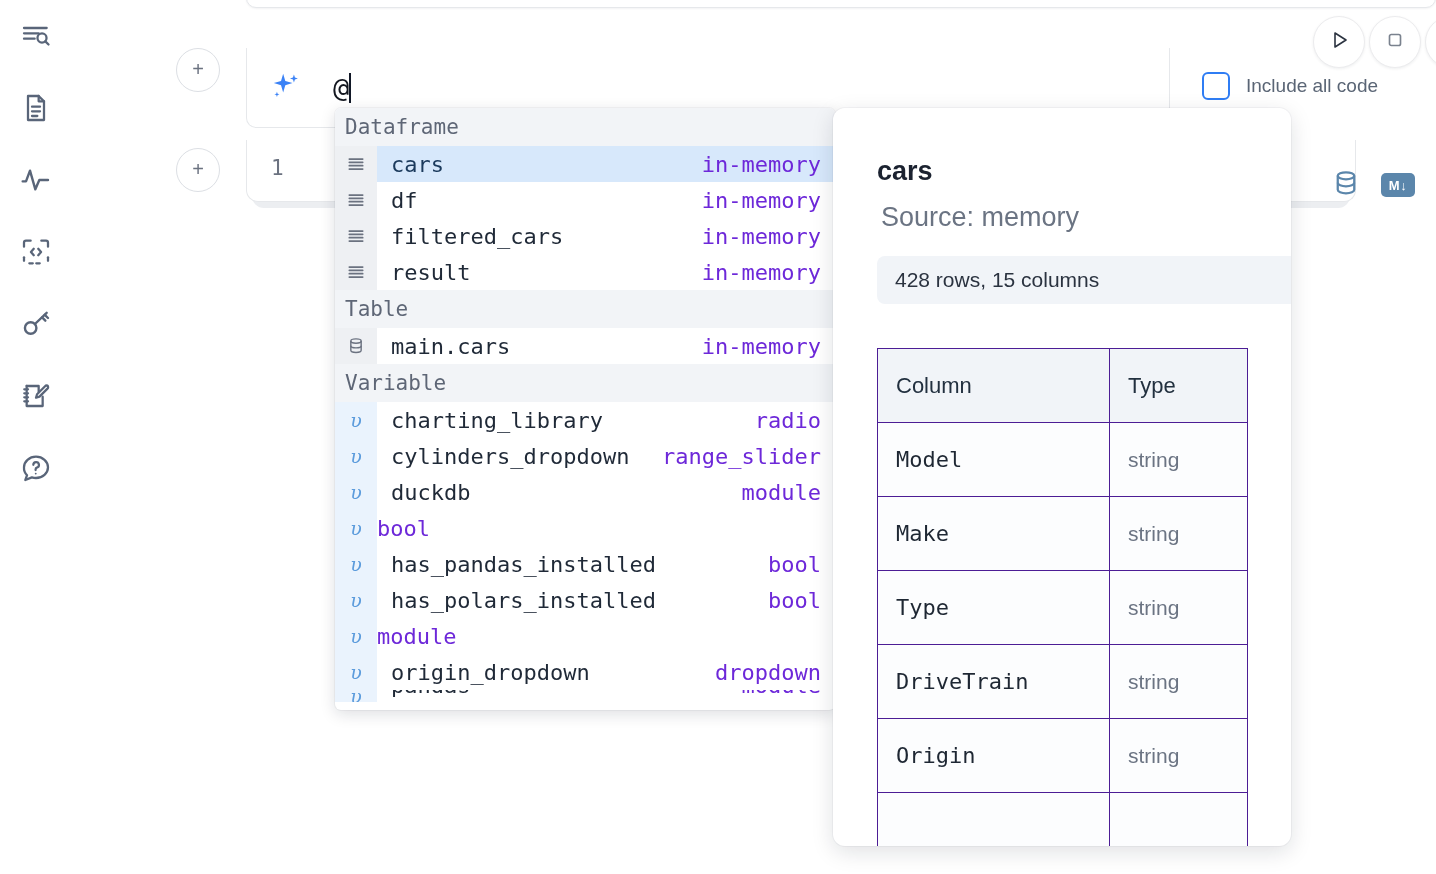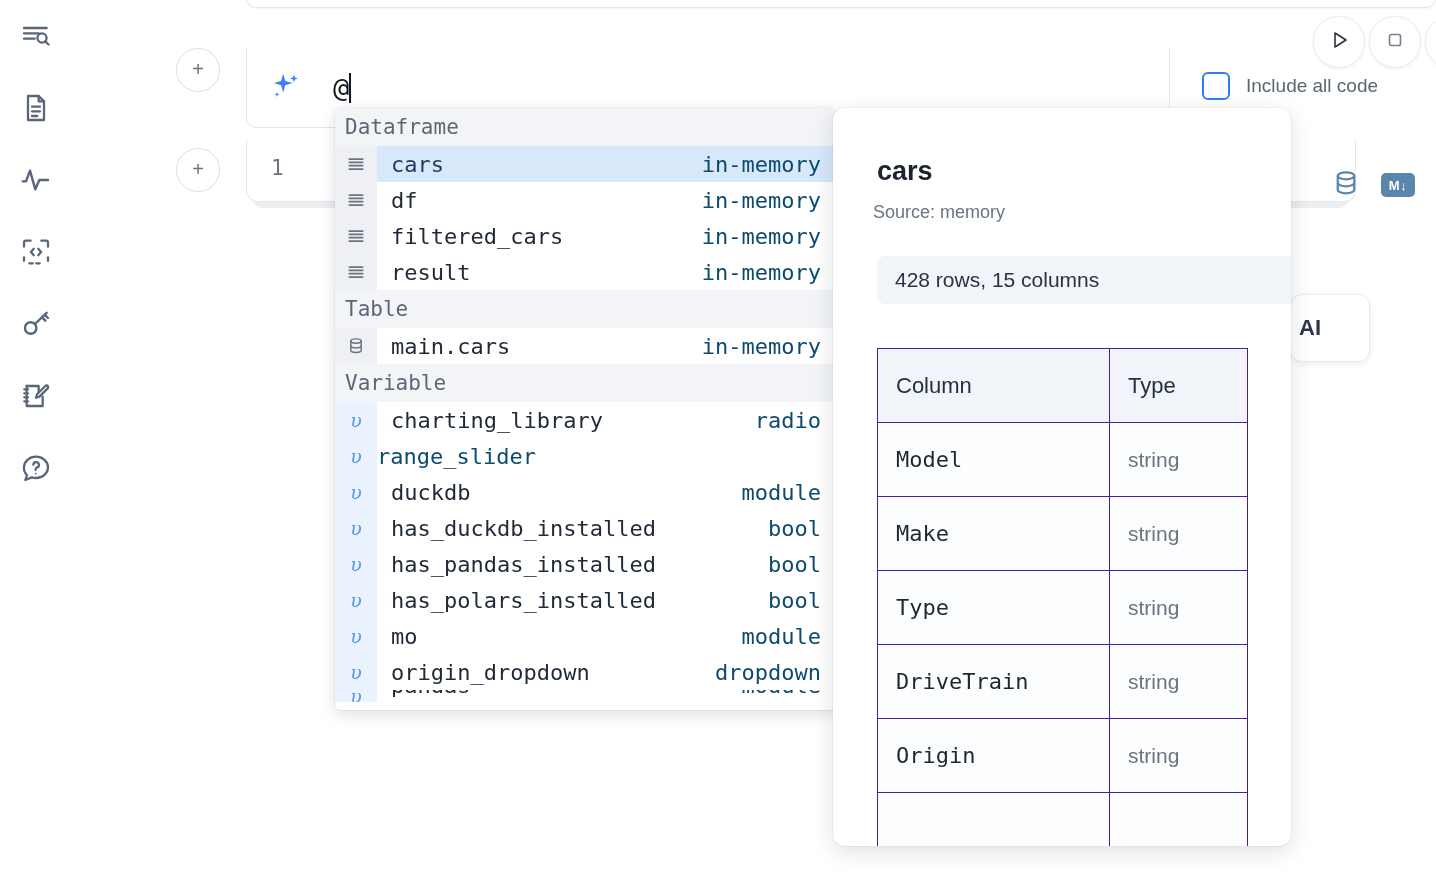--- a/index.html
+++ b/index.html
@@ -130,40 +130,40 @@
     background: #eaf3fd; color: #5b9bdc;
     font-family: "DejaVu Serif", serif; font-style: italic; font-size: 19px;
   }
   .ac-name {
     flex: 1; padding-left: 14px; white-space: nowrap;
     font-family: "DejaVu Sans Mono", monospace; font-size: 22px; color: #1f2937;
   }
   .ac-row.sel .ac-name { color: #1b3a5c; }
   .ac-meta {
     padding-right: 14px; white-space: nowrap;
-    font-family: "DejaVu Sans Mono", monospace; font-size: 22px; color: #0c4a6e;
+    font-family: "DejaVu Sans Mono", monospace; font-size: 22px; color: #6d28d9;
   }
   .ac-row.clip { height: 12px; overflow: hidden; }
   .ac-row.clip .ac-name, .ac-row.clip .ac-meta { margin-top: -22px; }
   .ac-row.clip .ac-gutter { height: 12px; }
 
   
   .detail {
     position: absolute; left: 833px; top: 108px; width: 458px; height: 738px;
     background: #ffffff; border-radius: 12px;
     box-shadow: 0 6px 22px rgba(16,24,40,.13), 0 0 0 1px rgba(16,24,40,.04);
     overflow: hidden;
   }
   .d-title {
     position: absolute; left: 44px; top: 48px;
     font-size: 27px; font-weight: 700; color: #1b2230;
   }
   .d-source {
-    position: absolute; left: 40px; top: 94px;
-    font-size: 18px; color: #6b7483;
+    position: absolute; left: 48px; top: 94px;
+    font-size: 27px; color: #6b7483;
   }
   .d-stats {
     position: absolute; left: 44px; top: 148px; width: 422px; height: 48px;
     background: #f1f4f8; border-radius: 8px;
     display: flex; align-items: center; padding-left: 18px;
     font-size: 21px; color: #2b3340;
   }
   .d-table {
     position: absolute; left: 44px; top: 240px; width: 370px;
     border-collapse: collapse; table-layout: fixed;
@@ -316,23 +316,20 @@
     <span>
       <svg width="30" height="30" viewBox="0 0 24 24" fill="none" stroke="#5b86ab" stroke-width="1.8">
         <ellipse cx="12" cy="6.2" rx="6.6" ry="2.8"></ellipse>
         <path d="M5.4 6.2v5.6c0 1.55 2.95 2.8 6.6 2.8s6.6-1.25 6.6-2.8V6.2"></path>
         <path d="M5.4 11.8v5.6c0 1.55 2.95 2.8 6.6 2.8s6.6-1.25 6.6-2.8v-5.6"></path>
       </svg>
     </span>
     <span class="md-badge">M↓</span>
   </div>
 
-  <div class="ai-pill">
-    <span>AI</span>
-  </div>
 
   <div class="ac">
     <div id="ac-list">
         <div class="ac-group">Dataframe</div>
         <div class="ac-row sel">
           <div class="ac-gutter">
             <svg width="20" height="20" viewBox="0 0 24 24" fill="none" stroke="#6b7280" stroke-width="2.1" stroke-linecap="round">
               <line x1="4" y1="6" x2="20" y2="6"></line>
               <line x1="4" y1="10" x2="20" y2="10"></line>
               <line x1="4" y1="14" x2="20" y2="14"></line>
@@ -391,45 +388,44 @@
           <div class="ac-meta">in-memory</div>
         </div>
         <div class="ac-group">Variable</div>
         <div class="ac-row var">
           <div class="ac-gutter">υ</div>
           <div class="ac-name">charting_library</div>
           <div class="ac-meta">radio</div>
         </div>
         <div class="ac-row var">
           <div class="ac-gutter">υ</div>
+          <div class="ac-name">cylinders_dropdown</div>
           <div class="ac-meta">range_slider</div>
         </div>
         <div class="ac-row var">
           <div class="ac-gutter">υ</div>
           <div class="ac-name">duckdb</div>
           <div class="ac-meta">module</div>
         </div>
         <div class="ac-row var">
           <div class="ac-gutter">υ</div>
-          <div class="ac-name">has_duckdb_installed</div>
           <div class="ac-meta">bool</div>
         </div>
         <div class="ac-row var">
           <div class="ac-gutter">υ</div>
           <div class="ac-name">has_pandas_installed</div>
           <div class="ac-meta">bool</div>
         </div>
         <div class="ac-row var">
           <div class="ac-gutter">υ</div>
           <div class="ac-name">has_polars_installed</div>
           <div class="ac-meta">bool</div>
         </div>
         <div class="ac-row var">
           <div class="ac-gutter">υ</div>
-          <div class="ac-name">mo</div>
           <div class="ac-meta">module</div>
         </div>
         <div class="ac-row var">
           <div class="ac-gutter">υ</div>
           <div class="ac-name">origin_dropdown</div>
           <div class="ac-meta">dropdown</div>
         </div>
         <div class="ac-row var clip">
           <div class="ac-gutter">υ</div>
           <div class="ac-name">pandas</div>

